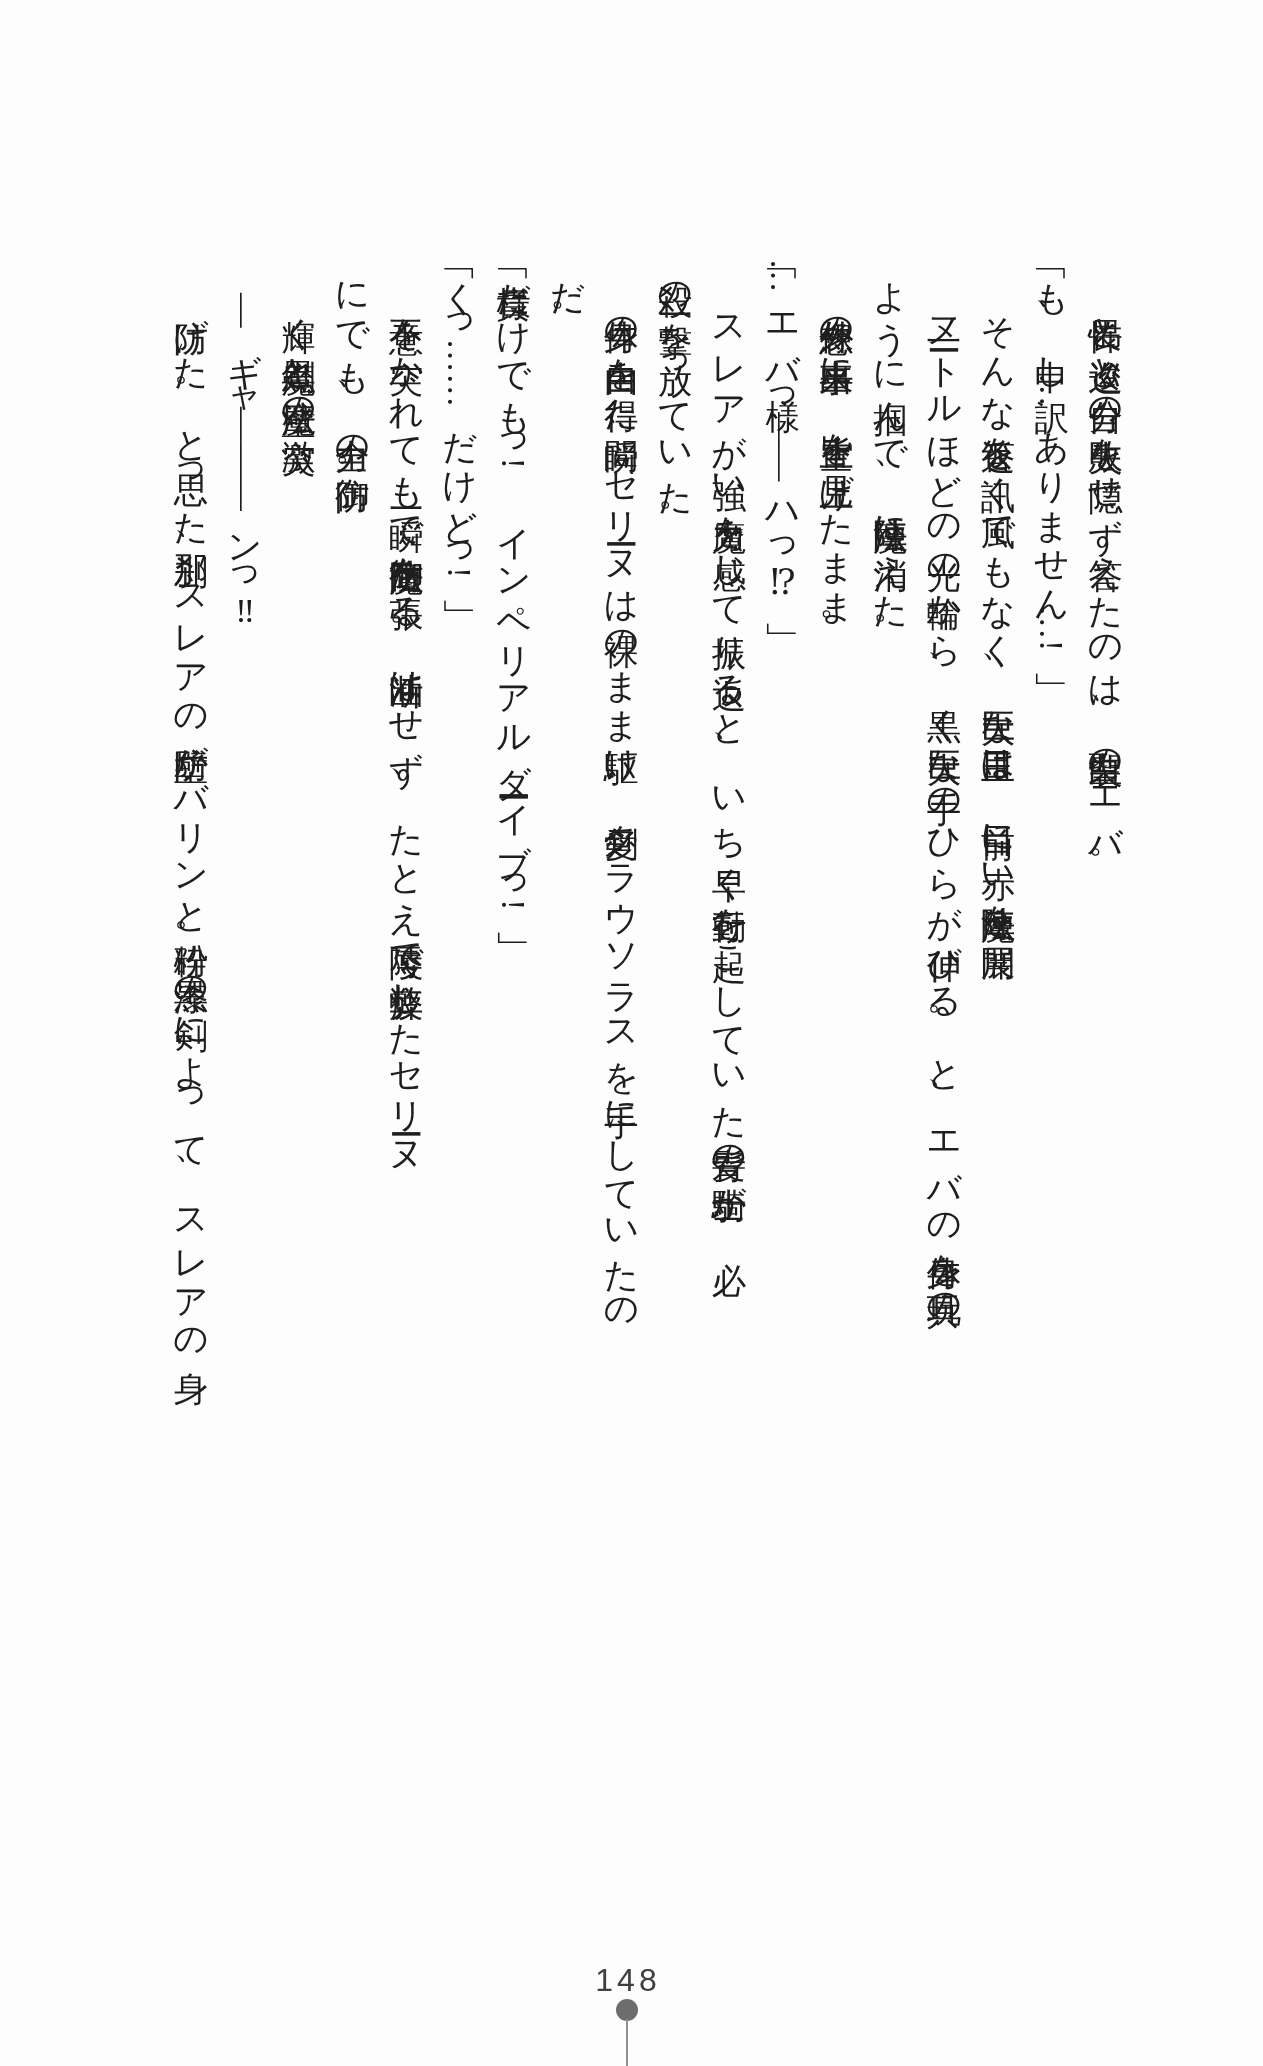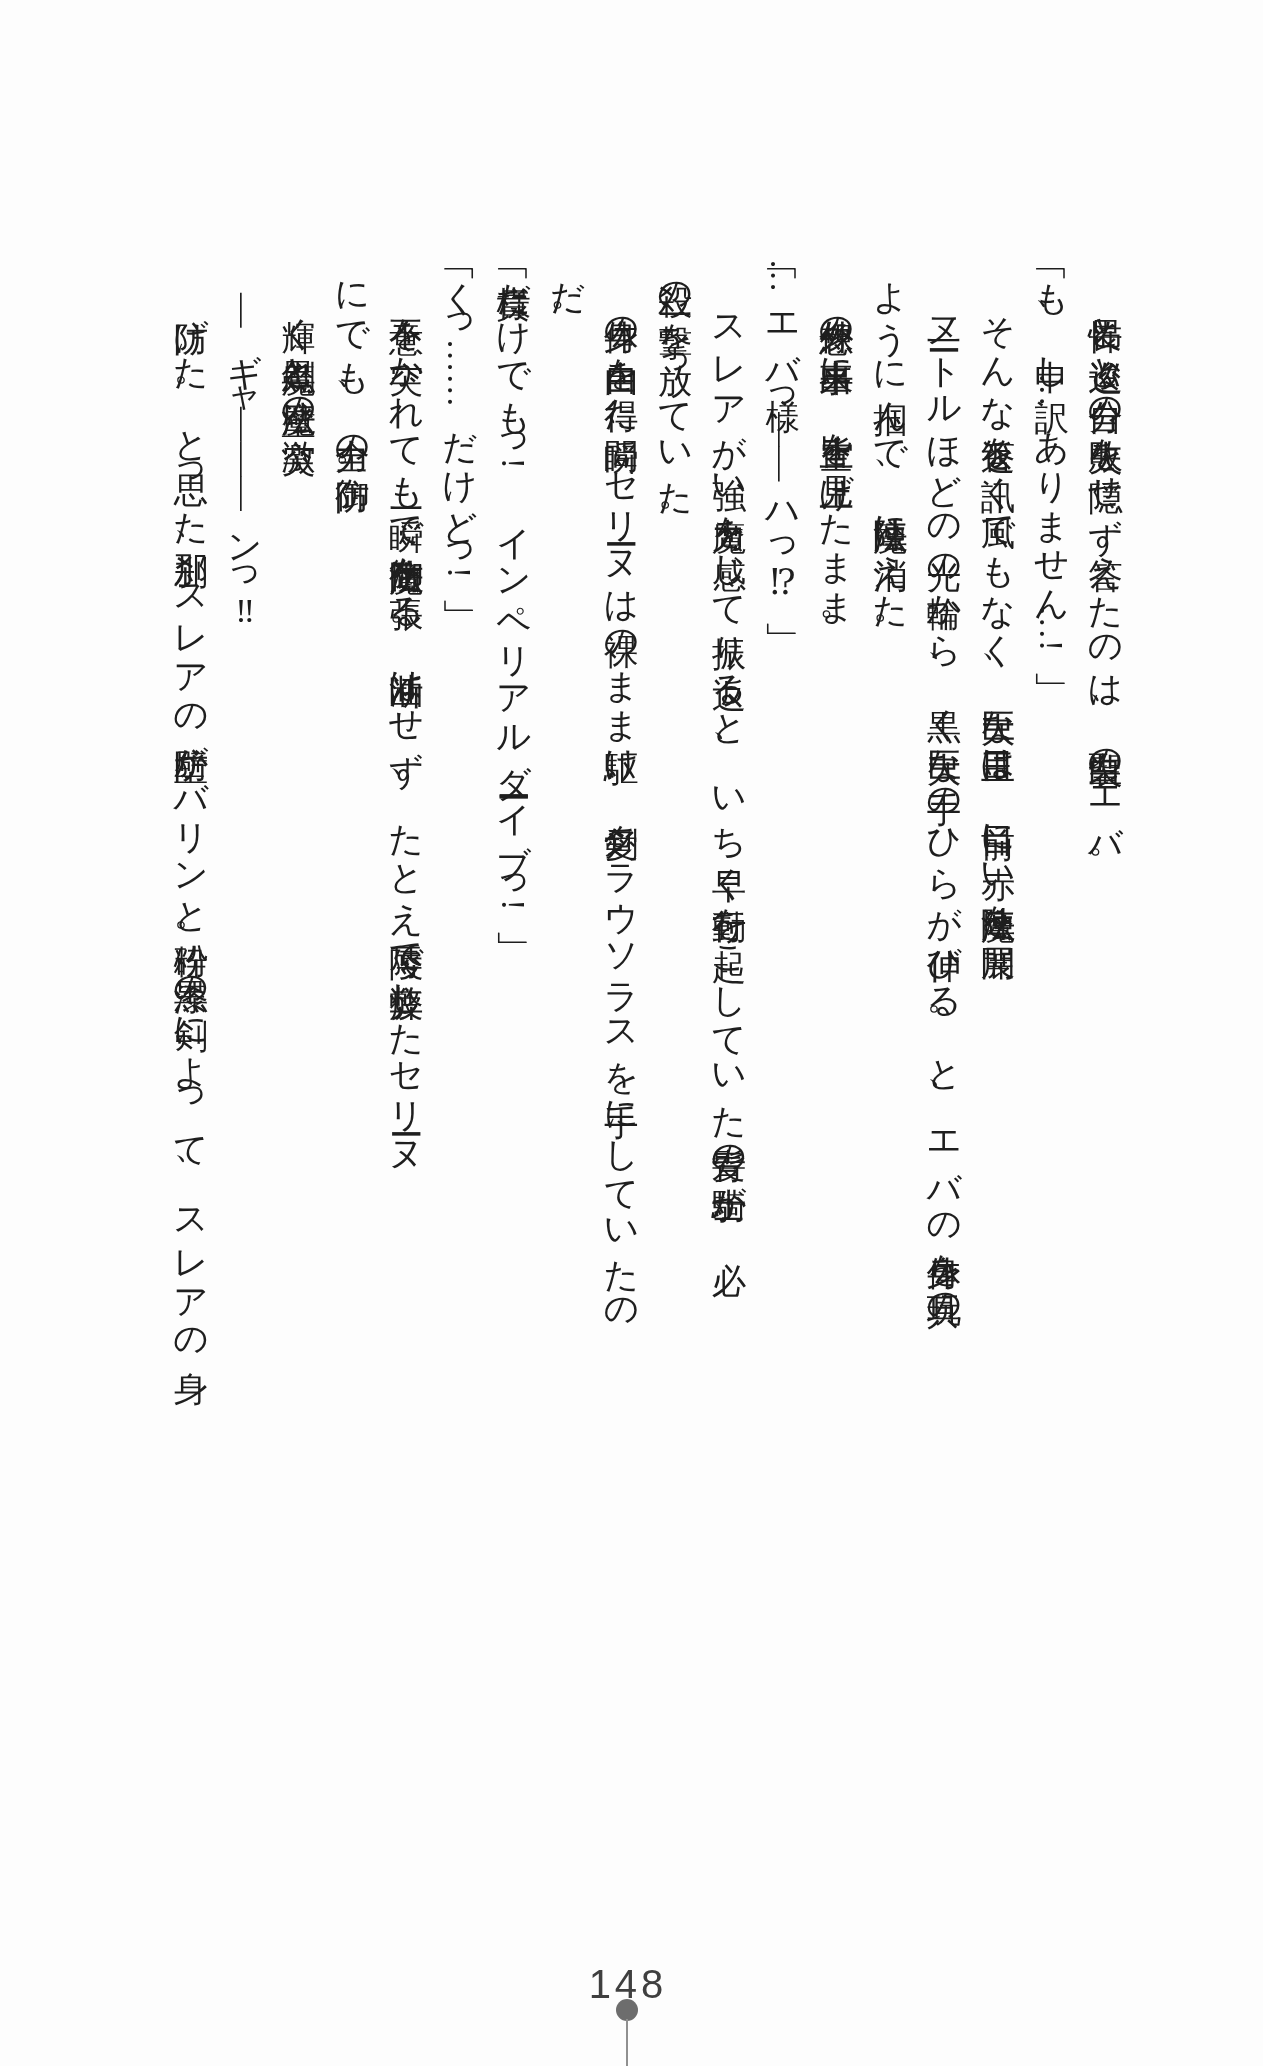--- a/index.html
+++ b/index.html
@@ -38,21 +38,21 @@
   }
   
   .page-number {
     position: absolute;
     top: 1962px;
     left: 0;
     width: 1256px;
     text-align: center;
     font-family: "Liberation Sans", "DejaVu Sans", sans-serif;
     font-weight: 300;
-    font-size: 40px;
+    font-size: 32px;
     letter-spacing: 4px;
     color: #3f3f3f;
   }
   .footer-dot {
     position: absolute;
     left: 616px;
     top: 1999px;
     width: 22px;
     height: 22px;
     border-radius: 50%;

